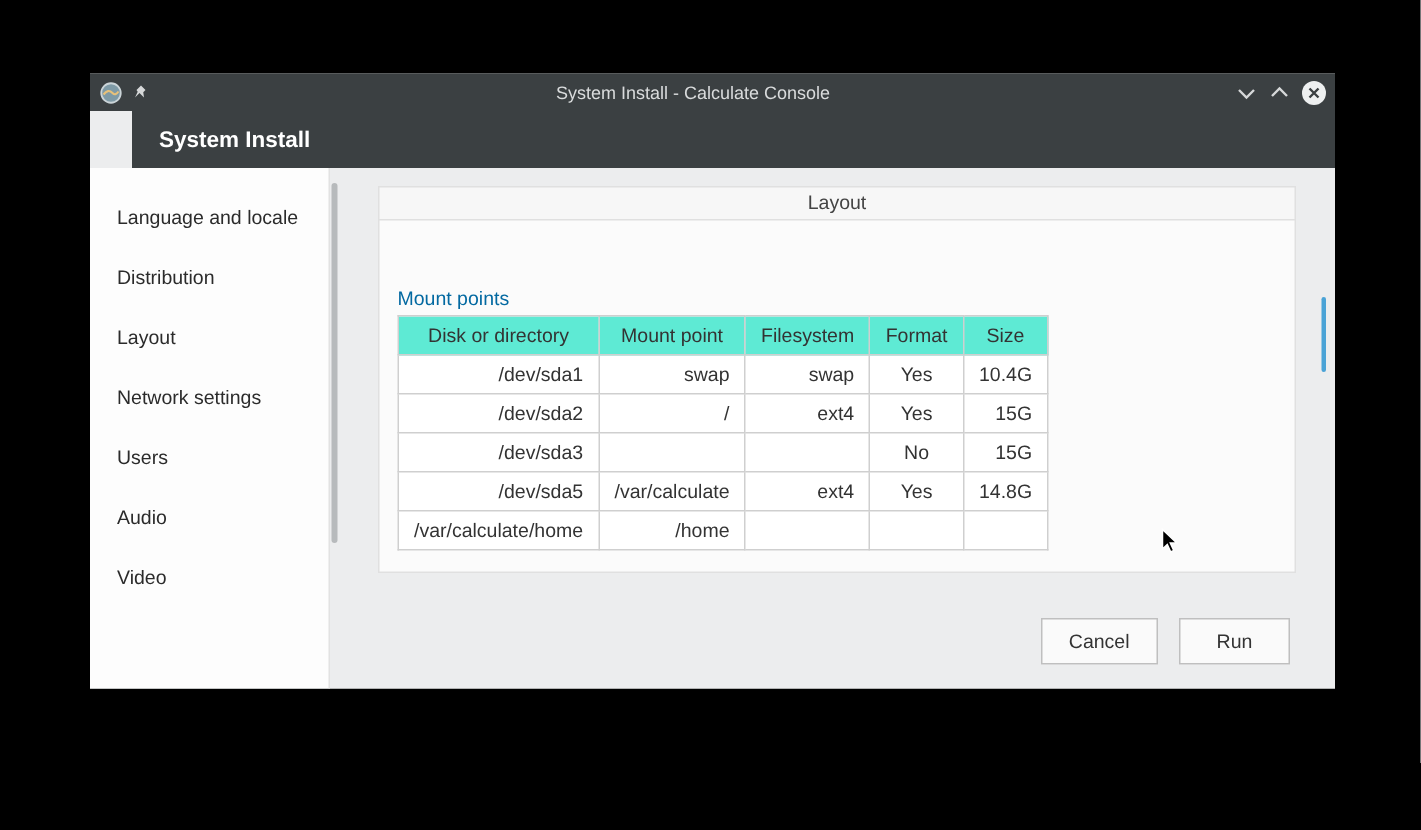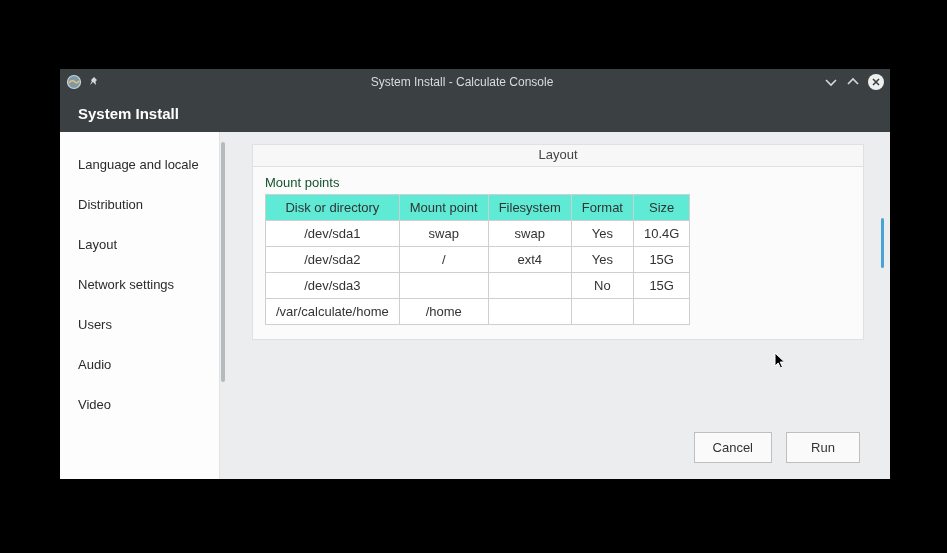--- a/index.html
+++ b/index.html
@@ -1,20 +1,20 @@
 <!DOCTYPE html>
 <html><head>
   <meta charset="utf-8">
   <style>
     * { margin: 0; padding: 0; box-sizing: border-box; font-family: "Segoe UI", Arial, sans-serif; }
     body { background: #000; width: 947px; height: 553px; overflow: hidden; }
 
     .window {
       position: absolute;
-      top: 69px; left: 60px;
+      top: 49px; left: 60px;
       width: 830px; height: 410px;
       background: #ecedee;
       display: flex;
       flex-direction: column;
       box-shadow: 0 0 0 1px rgba(0,0,0,.2);
     }
 
     
     .titlebar {
       height: 25px;
@@ -38,20 +38,21 @@
     
     .header {
       height: 38px;
       background: #3b4042;
       color: #fff;
       font-weight: 700;
       font-size: 15px;
       display: flex;
       align-items: center;
       padding-left: 18px;
+      margin-left: 28px;
     }
 
     .body {
       flex: 1;
       display: flex;
       background: #ecedee;
       overflow: hidden;
     }
 
     
@@ -99,34 +100,35 @@
       border: 1px solid #e0e0e0;
       border-bottom: none;
     }
     .panel-box {
       border: 1px solid #e0e0e0;
       background: #fbfbfb;
       padding: 0 12px 14px 12px;
     }
     .section-label {
       font-size: 13px;
-      color: #14532d;
+      color: #0369a1;
       padding: 8px 0 4px 0;
+      margin-top: 36px;
     }
 
     table {
       border-collapse: collapse;
       font-size: 13px;
       color: #333;
       background: #fff;
     }
     th, td {
       border: 1px solid #cfcfcf;
       padding: 5px 10px;
-      text-align: center;
+      text-align: right;
       white-space: nowrap;
     }
     th {
       background: #5eead4;
       font-weight: 400;
       text-align: center;
     }
     td.center { text-align: center; }
 
     .right-scroll-accent {
@@ -266,20 +268,27 @@
               <td>15G</td>
             </tr>
             <tr>
               <td>/dev/sda3</td>
               <td></td>
               <td></td>
               <td class="center">No</td>
               <td>15G</td>
             </tr>
             <tr>
+              <td>/dev/sda5</td>
+              <td>/var/calculate</td>
+              <td>ext4</td>
+              <td class="center">Yes</td>
+              <td>14.8G</td>
+            </tr>
+            <tr>
               <td>/var/calculate/home</td>
               <td>/home</td>
               <td></td>
               <td class="center"></td>
               <td></td>
             </tr>
           </tbody>
         </table>
       </div>
 

